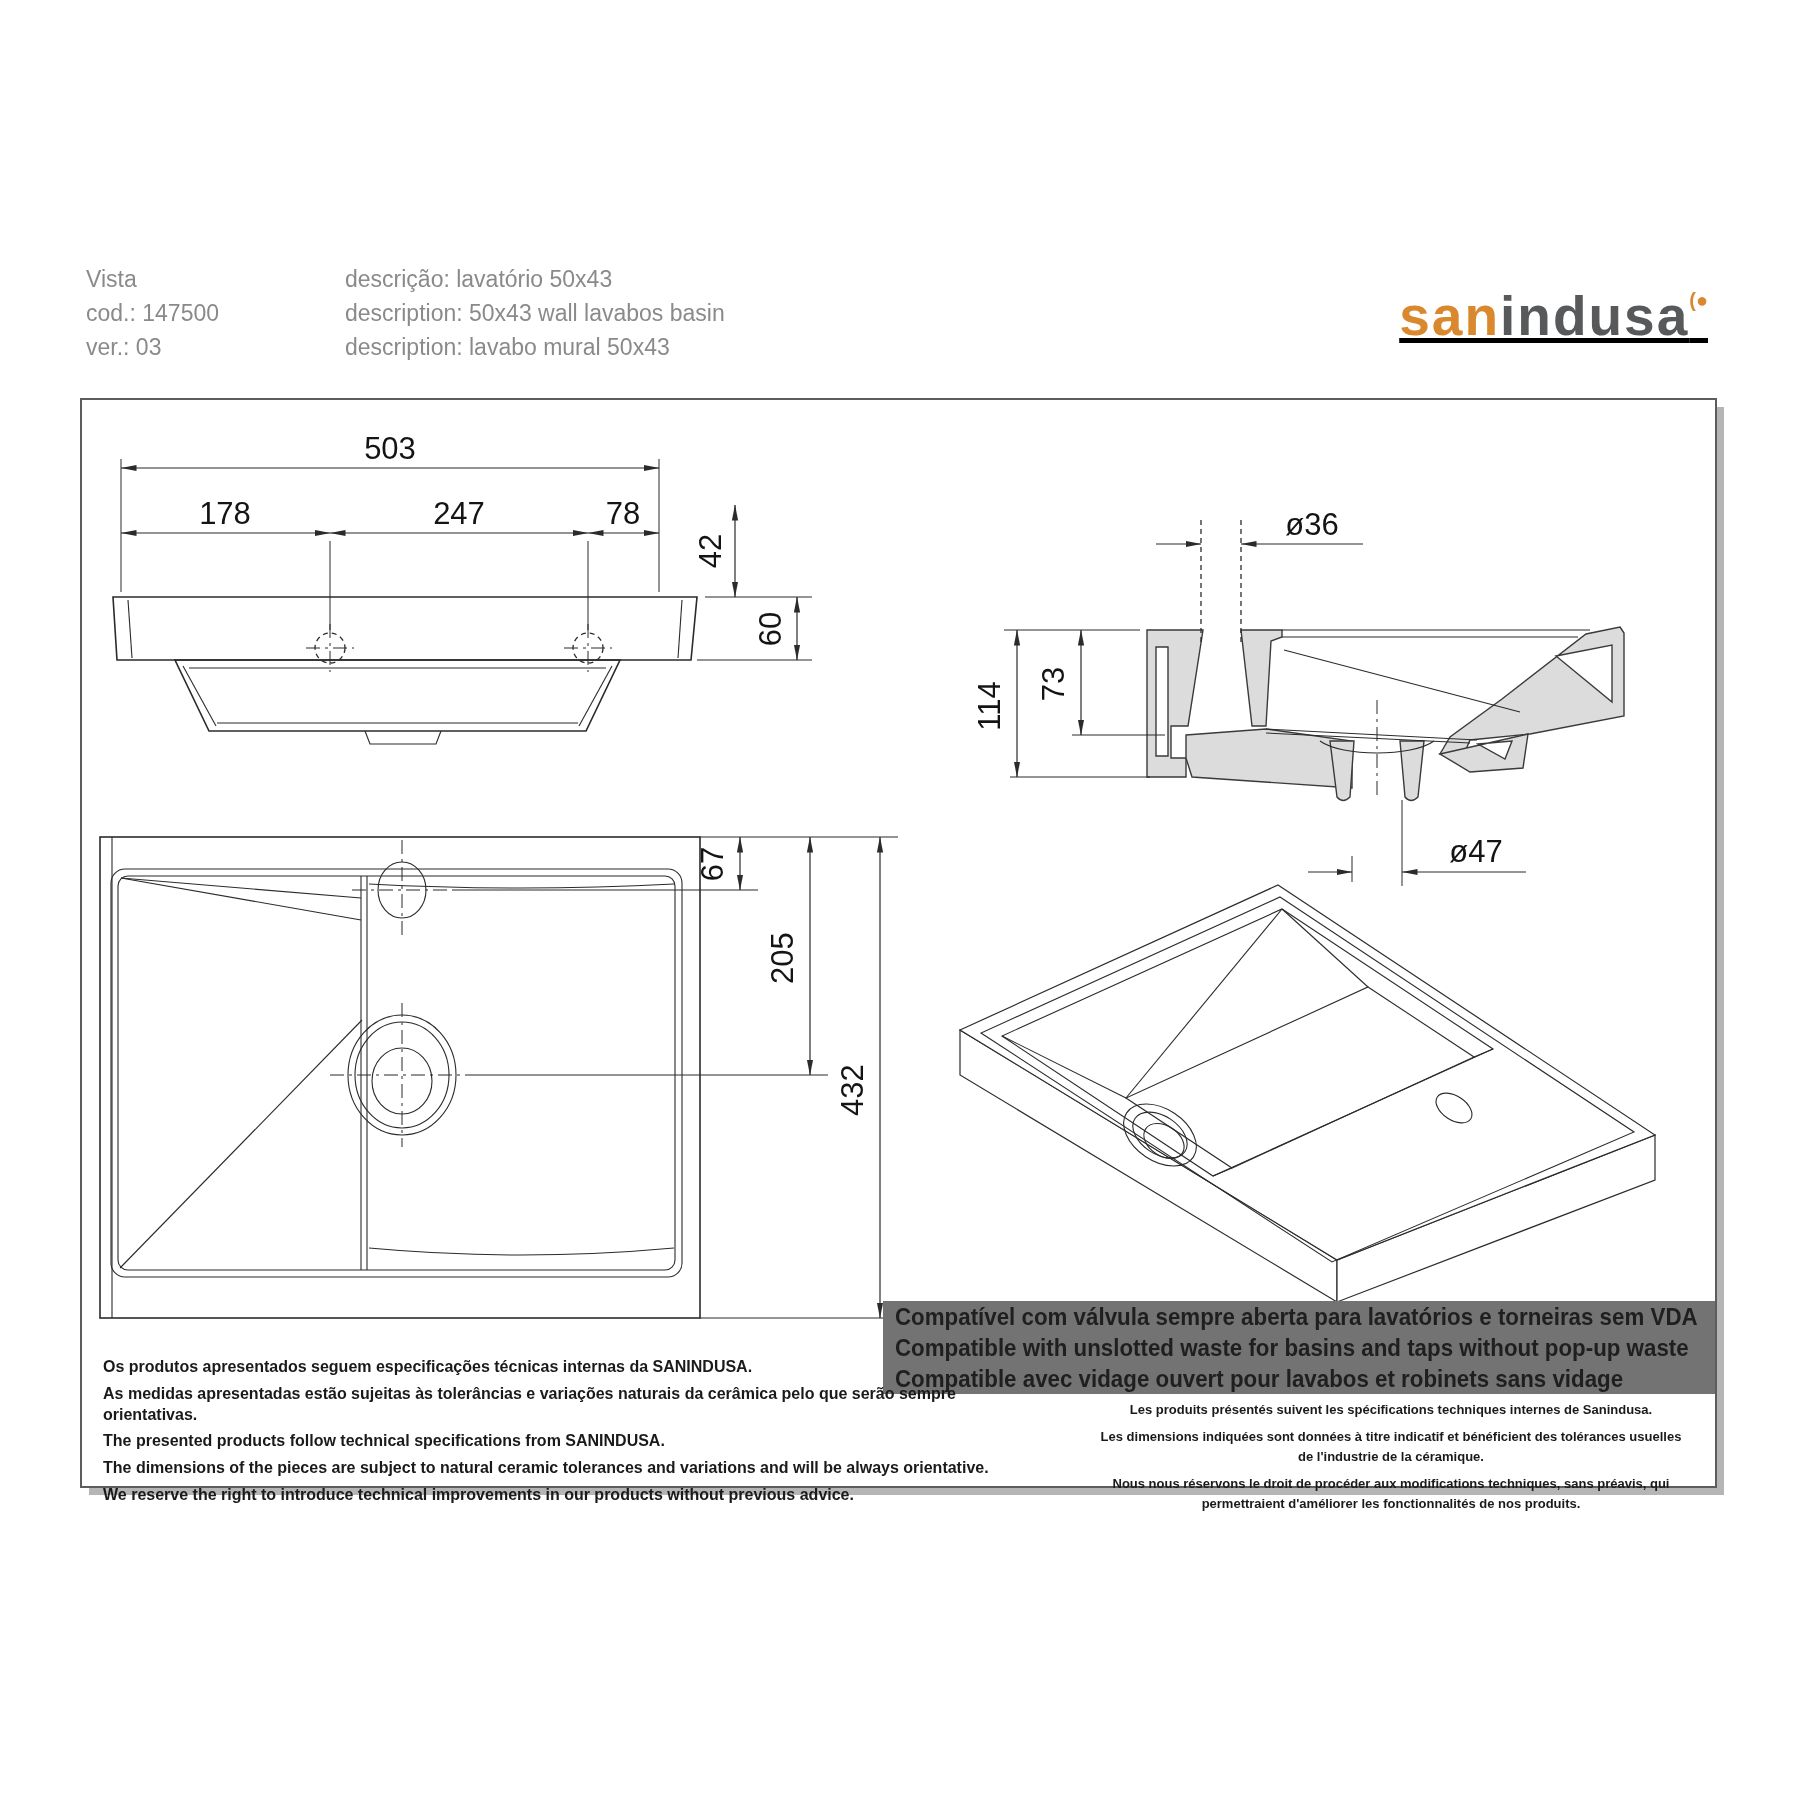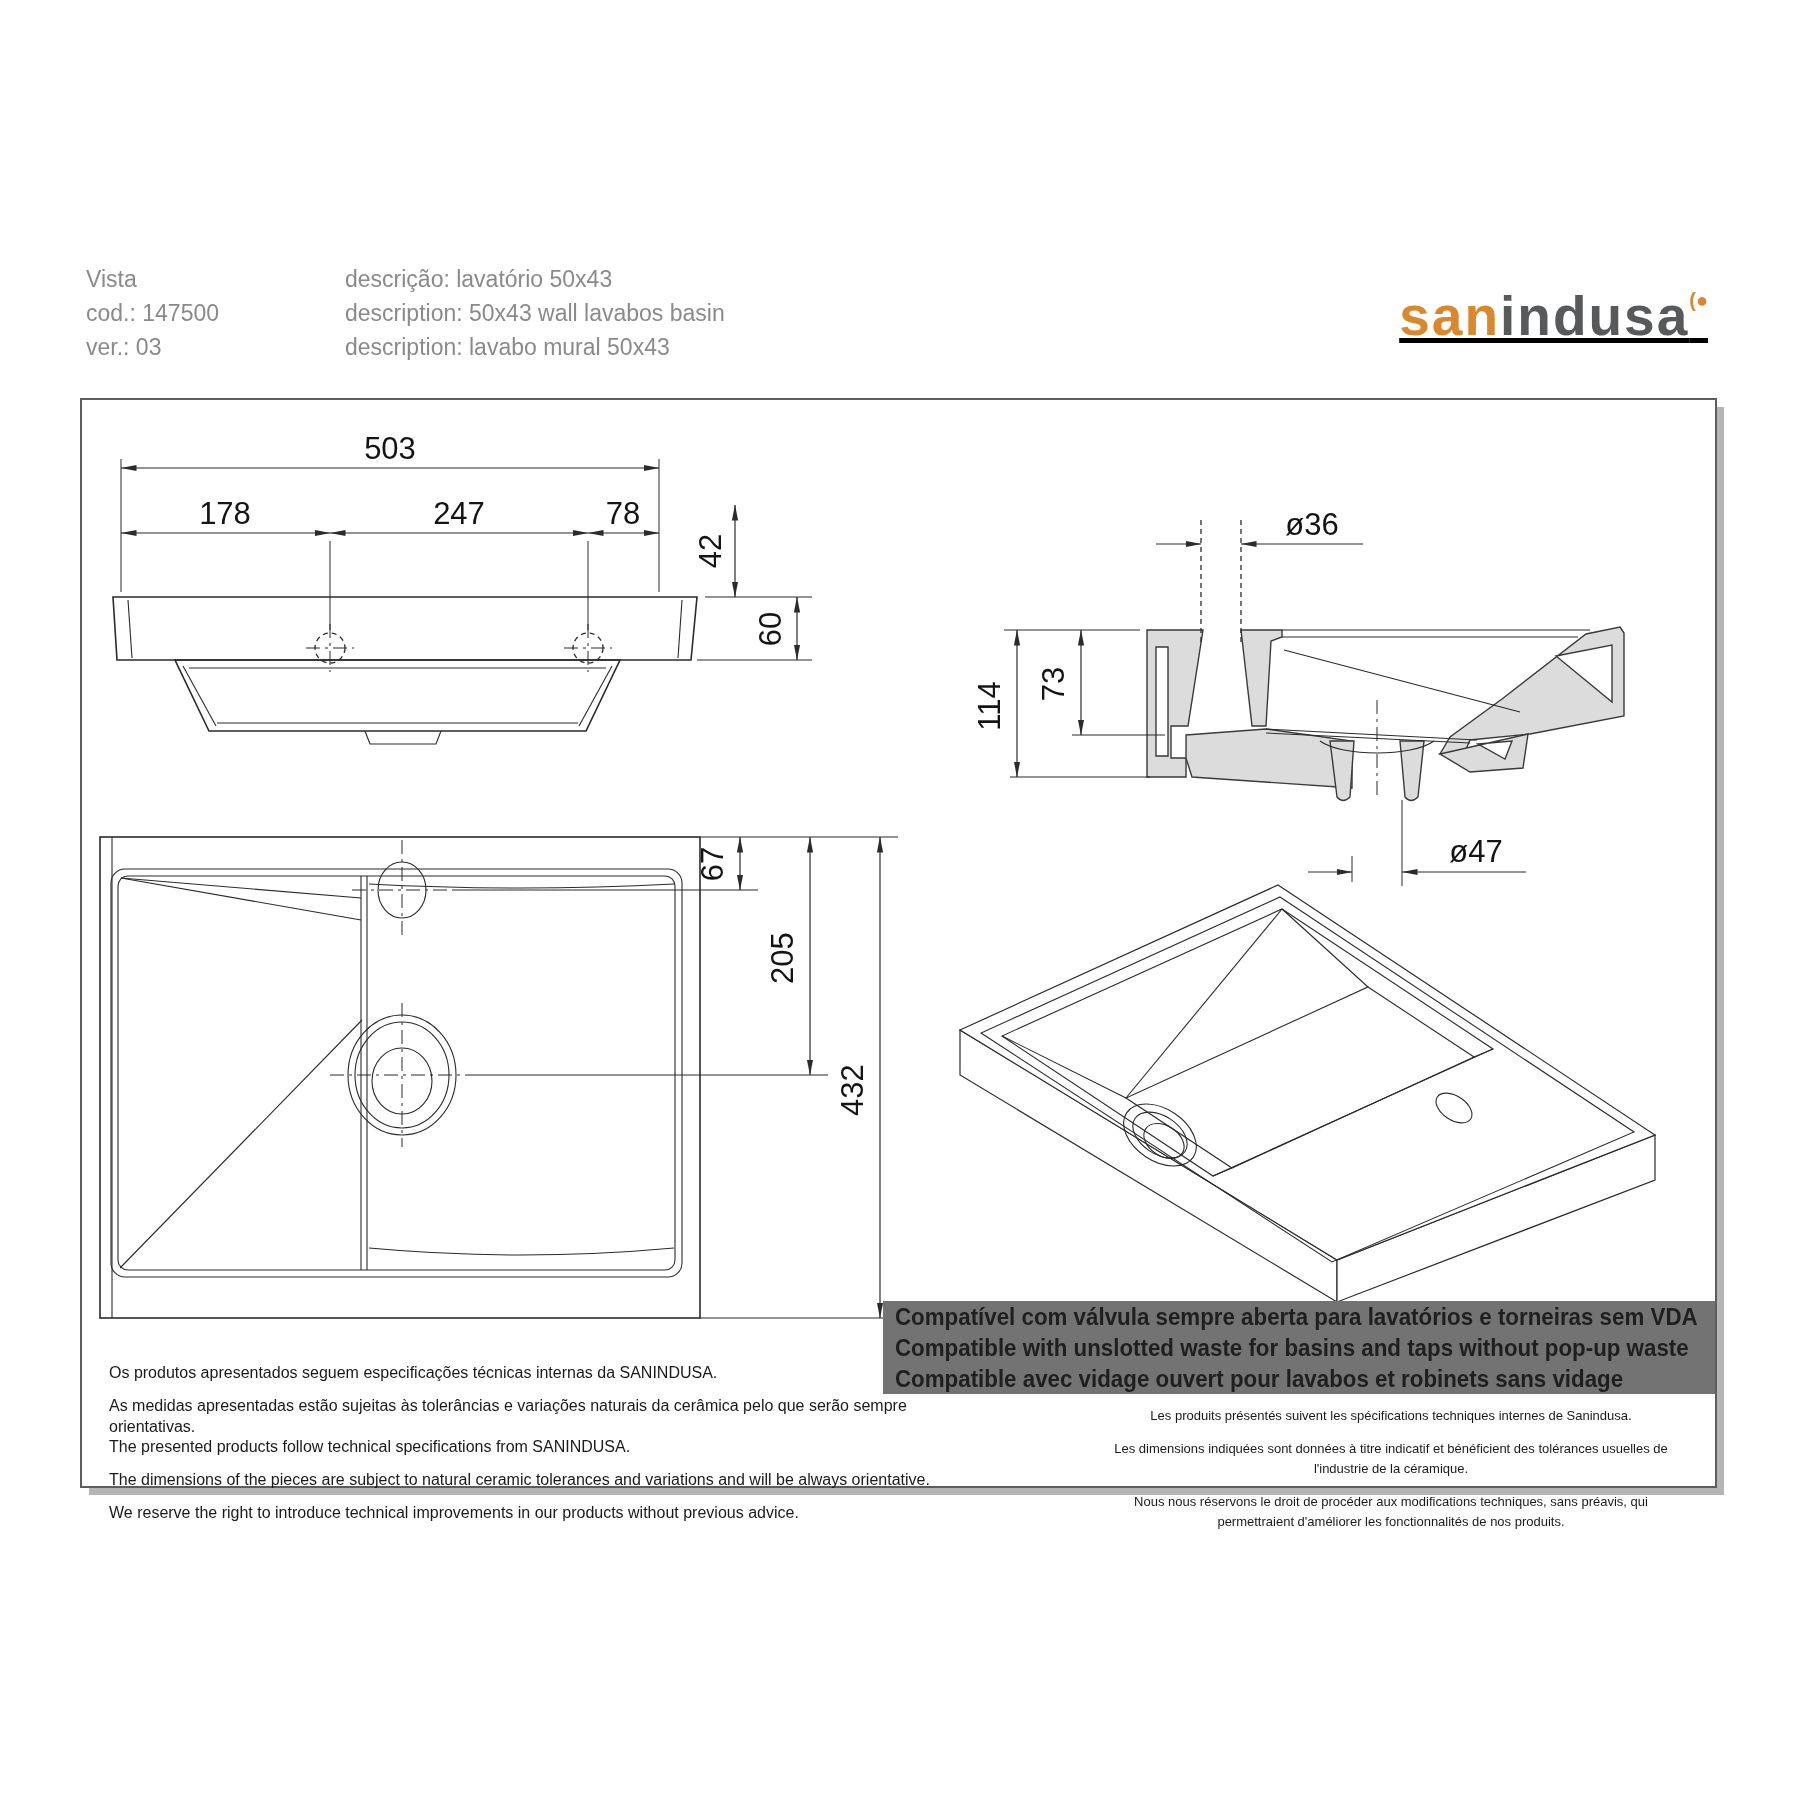--- a/index.html
+++ b/index.html
@@ -32,21 +32,21 @@
   .gry { stroke:#3a3a3a; stroke-width:1.4; fill:#dcdcdc; }
   .wht { stroke:#2b2b2b; stroke-width:1.2; fill:#ffffff; }
   .dimtxt { font-family:"Liberation Sans",sans-serif; font-size:31px; fill:#141414; text-anchor:middle; }
   
   .compat { position:absolute; left:883px; top:1301px; width:832px; }
   .compat-line { background:#737373; height:31px; line-height:31px; padding-left:12px;
     font-weight:bold; font-size:24px; color:#1f1f1f; white-space:nowrap; }
   .compat-line .cond { display:inline-block; transform:scaleX(0.93); transform-origin:0 50%; }
   
   .legal { position:absolute; color:#1a1a1a; font-size:16px; line-height:21px; }
-  .legal p { margin:12px; }
+  .legal p { margin:6px;font-weight:bold; }
   .legal-pt { left:97px; top:1350px; width:900px; }
   .legal-en { left:97px; top:1424px; width:900px; }
   .legal-fr { left:1087px; top:1394px; width:608px; line-height:20.5px; font-size:13px;text-align:center; }
 </style>
 </head>
 <body>
 
 <div class="page">
 
   <div class="hdr-col hdr-left">

